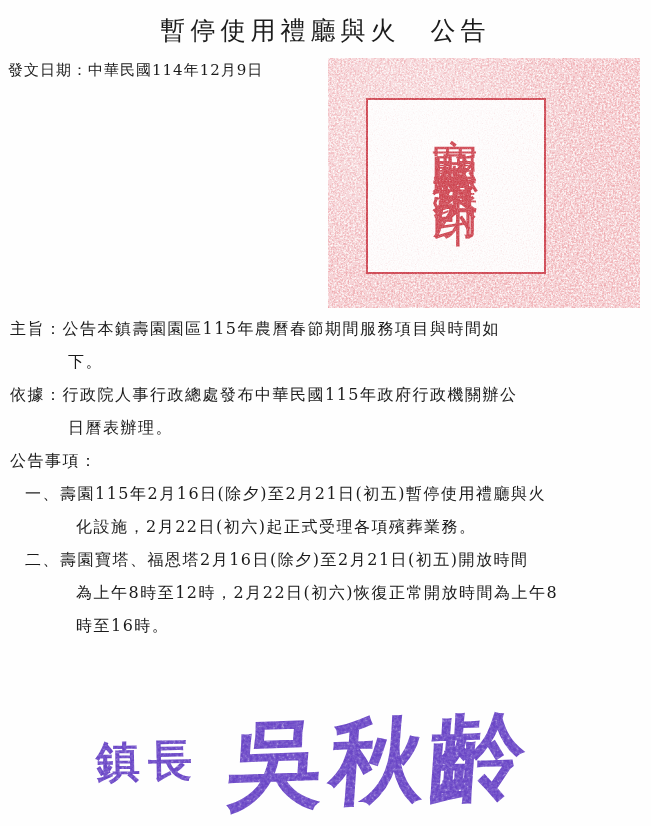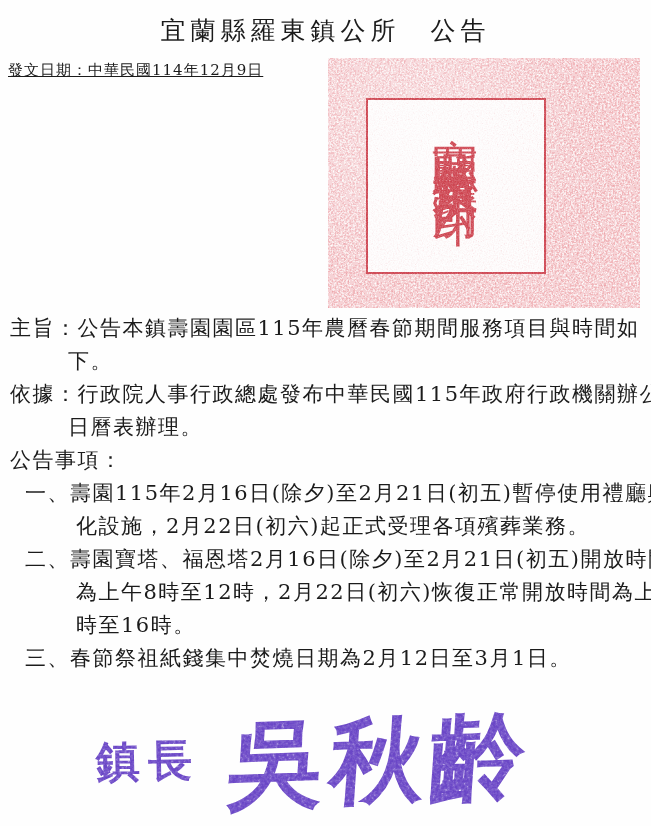--- a/index.html
+++ b/index.html
@@ -25,21 +25,20 @@
     letter-spacing: 5px;
     color: var(--text, #1b1b1b);
   }
   .meta {
     position: absolute;
     left: 8px; top: 57px;
     font-size: 15px;
     line-height: 27px;
     letter-spacing: 1px;
     white-space: nowrap;
-    text-decoration: underline;
   }
   
   .seal {
     position: absolute;
     left: 328px; top: 58px;
     width: 312px; height: 250px;
   }
   .seal-band {
     position: absolute; inset: 0;
     background:
@@ -65,21 +64,21 @@
     letter-spacing: 8px;
     color: var(--seal_red, #cd4450);
     font-weight: 500;
     text-align: left;
   }
   
   .body-text {
     position: absolute;
     left: 10px; top: 312px;
     width: 636px;
-    font-size: 21px;
+    font-size: 16px;
     line-height: 33px;
     letter-spacing: 1.5px;
   }
   .tline { white-space: nowrap; }
   .para .tline + .tline { padding-left: 58px; }
   .item { padding-left: 15px; }
   .item .tline + .tline { padding-left: 51px; }
   
   .signature {
     position: absolute;
@@ -103,21 +102,21 @@
     letter-spacing: 6px;
     transform: skewX(-6deg) rotate(-2deg);
   }
   .svg-defs { position: absolute; width: 0; height: 0; }
 </style>
 </head>
 <body>
 
 <div class="page">
 
-  <h1 class="doc-title">宜蘭縣羅東鎮公所　公告</h1>
+  <h1 class="doc-title">暫停使用禮廳與火　公告</h1>
 
   <div class="meta">
     <div class="meta-row">
       <span>發文日期：</span><span>中華民國114年12月9日</span>
     </div>
   </div>
 
   <div class="seal">
     <div class="seal-band"></div>
     <div class="seal-inner">
@@ -136,23 +135,20 @@
       </div>
     <div class="items-header">公告事項：</div>
     <div class="item">
         <div class="tline">一、壽園115年2月16日(除夕)至2月21日(初五)暫停使用禮廳與火</div>
         <div class="tline">化設施，2月22日(初六)起正式受理各項殯葬業務。</div>
       </div>
     <div class="item">
         <div class="tline">二、壽園寶塔、福恩塔2月16日(除夕)至2月21日(初五)開放時間</div>
         <div class="tline">為上午8時至12時，2月22日(初六)恢復正常開放時間為上午8</div>
         <div class="tline">時至16時。</div>
-      </div>
-    <div class="item">
-        <div class="tline">三、春節祭祖紙錢集中焚燒日期為2月12日至3月1日。</div>
       </div>
   </div>
 
   <div class="signature">
     <span class="sig-title">鎮長</span>
     <span class="sig-name">吳秋齡</span>
   </div>
 
   <svg class="svg-defs" aria-hidden="true">
     <defs>

